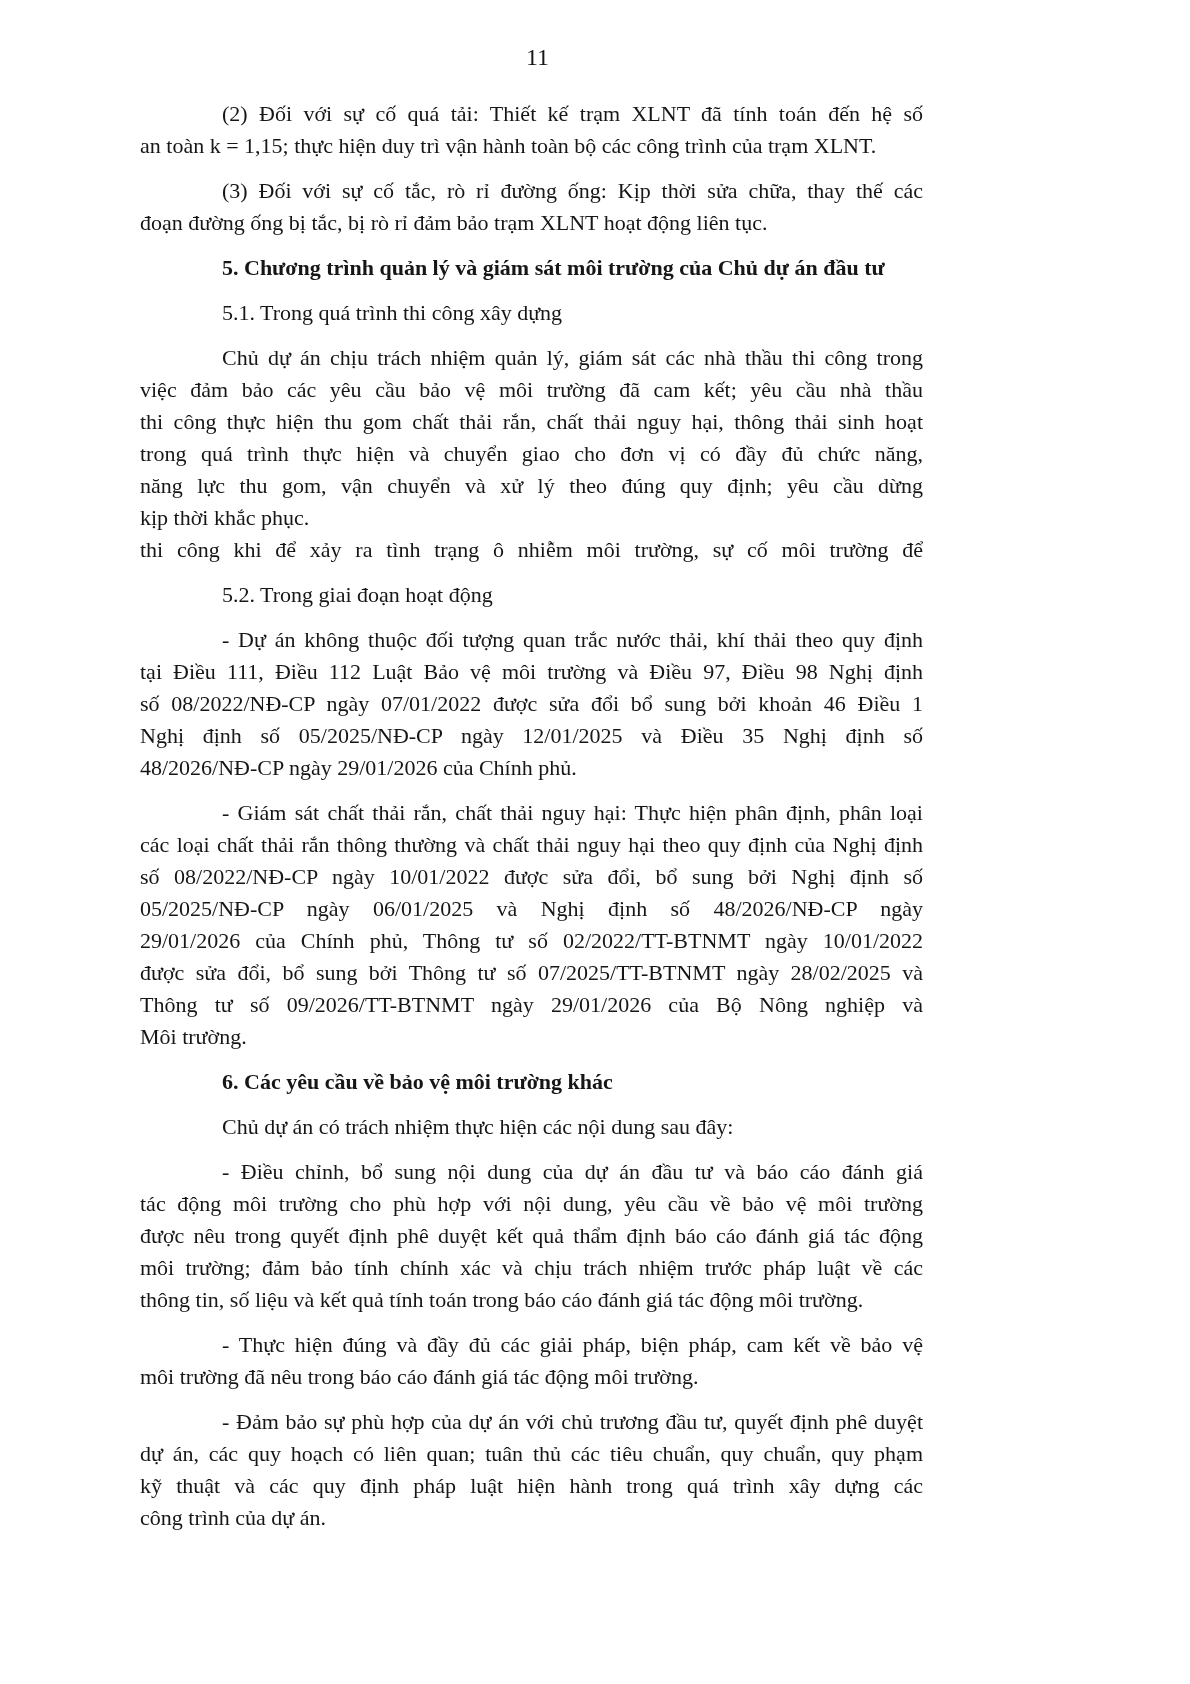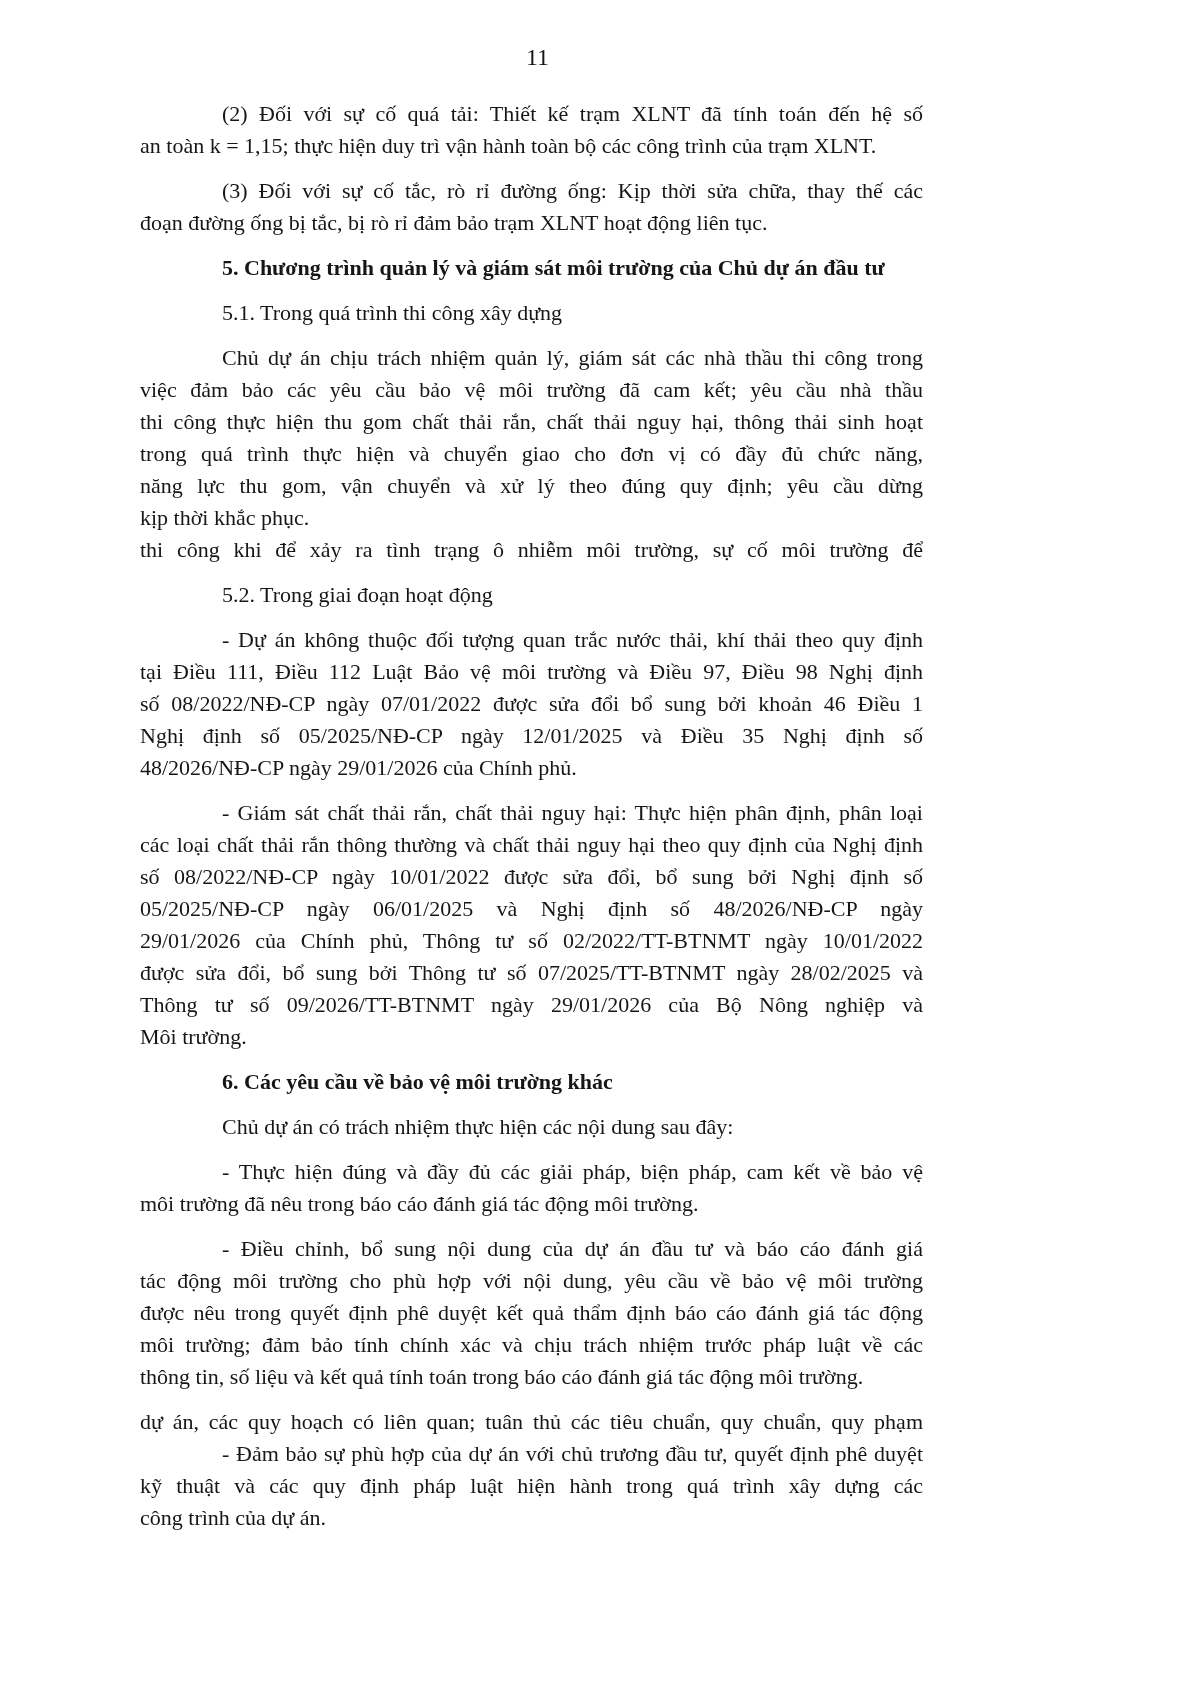--- a/index.html
+++ b/index.html
@@ -104,32 +104,32 @@
 
   <div class="blk">
     <div class="ln hd fi">6. Các yêu cầu về bảo vệ môi trường khác</div>
   </div>
 
   <div class="blk">
     <div class="ln sub fi">Chủ dự án có trách nhiệm thực hiện các nội dung sau đây:</div>
   </div>
 
   <div class="blk">
-    <div class="ln fi">- Thực hiện đúng và đầy đủ các giải pháp, biện pháp, cam kết về bảo vệ</div>
-    <div class="ln le">môi trường đã nêu trong báo cáo đánh giá tác động môi trường.</div>
-  </div>
-
-  <div class="blk">
     <div class="ln fi">- Điều chỉnh, bổ sung nội dung của dự án đầu tư và báo cáo đánh giá</div>
     <div class="ln">tác động môi trường cho phù hợp với nội dung, yêu cầu về bảo vệ môi trường</div>
     <div class="ln">được nêu trong quyết định phê duyệt kết quả thẩm định báo cáo đánh giá tác động</div>
     <div class="ln">môi trường; đảm bảo tính chính xác và chịu trách nhiệm trước pháp luật về các</div>
     <div class="ln le">thông tin, số liệu và kết quả tính toán trong báo cáo đánh giá tác động môi trường.</div>
   </div>
 
   <div class="blk">
+    <div class="ln fi">- Thực hiện đúng và đầy đủ các giải pháp, biện pháp, cam kết về bảo vệ</div>
+    <div class="ln le">môi trường đã nêu trong báo cáo đánh giá tác động môi trường.</div>
+  </div>
+
+  <div class="blk">
+    <div class="ln fi">- Đảm bảo sự phù hợp của dự án với chủ trương đầu tư, quyết định phê duyệt</div>
     <div class="ln">dự án, các quy hoạch có liên quan; tuân thủ các tiêu chuẩn, quy chuẩn, quy phạm</div>
-    <div class="ln fi">- Đảm bảo sự phù hợp của dự án với chủ trương đầu tư, quyết định phê duyệt</div>
     <div class="ln">kỹ thuật và các quy định pháp luật hiện hành trong quá trình xây dựng các</div>
     <div class="ln le">công trình của dự án.</div>
   </div>
 
 </div>
 
 </body></html>

